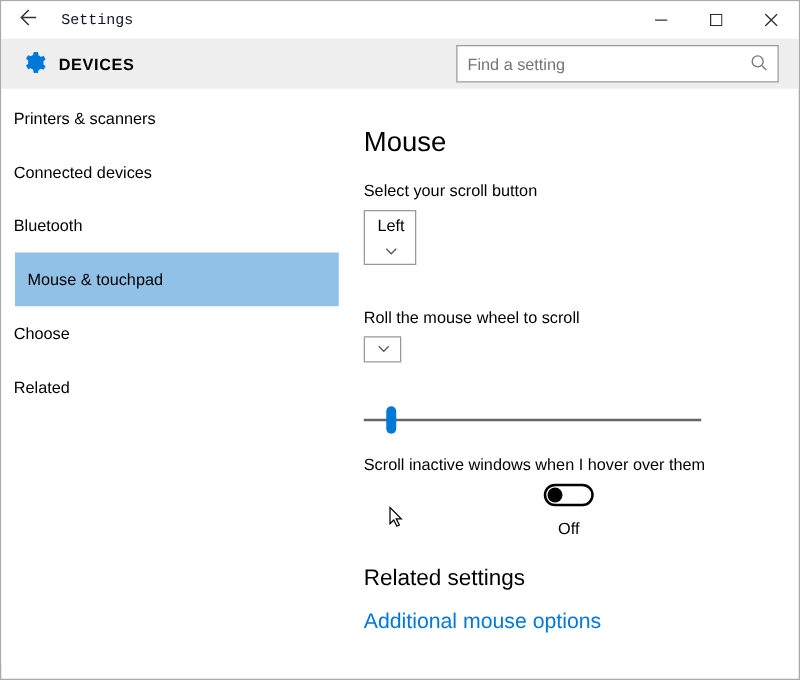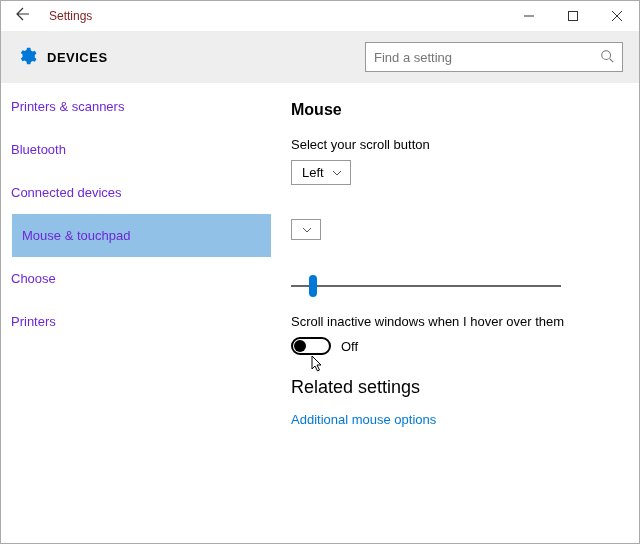--- a/index.html
+++ b/index.html
@@ -21,37 +21,38 @@
     padding-left: 14px;
   }
   .titlebar .back {
     width: 28px;
     font-size: 16px;
     color: #333;
   }
   .titlebar .title {
     flex: 1;
     font-size: 12px;
-    color: #7f1d1d;
+    color: #0f172a;
     padding-left: 6px;
+    font-family: Liberation Mono, monospace;
   }
   .winbtns {
     display: flex;
   }
   .winbtn {
     width: 44px;
     height: 30px;
     display: flex;
     align-items: center;
     justify-content: center;
     font-size: 11px;
     color: #333;
   }
   .header {
-    height: 52px;
+    height: 40px;
     background: #eeeeee;
     display: flex;
     align-items: center;
     padding: 0 16px;
     position: relative;
   }
   .header .gear {
     color: #0078d7;
     margin-right: 10px;
   }
@@ -90,49 +91,51 @@
     height: calc(100% - 82px);
   }
   .sidebar {
     width: 270px;
     background: #fff;
     padding-top: 2px;
   }
   .side-item {
     padding: 14px 10px;
     font-size: 13px;
-    color: #6d28d9;
+    color: #000000;
     cursor: default;
   }
   .side-item.selected {
     background: #91c1e7;
     margin-left: 11px;
   }
   .content {
     flex: 1;
     padding: 18px 20px 18px 20px;
     overflow: hidden;
   }
   .content h1 {
-    font-size: 16px;
-    font-weight: 700;
+    font-size: 22px;
+    font-weight: 400;
     margin-bottom: 18px;
+    margin-top: 12px;
   }
   .label {
     font-size: 13px;
     margin-bottom: 8px;
   }
   .dropdown {
     border: 1px solid #999;
     display: inline-flex;
     align-items: center;
     padding: 4px 8px 4px 10px;
     font-size: 13px;
     gap: 8px;
     margin-bottom: 20px;
+    flex-direction: column;
   }
   .dropdown .chev {
     font-size: 10px;
     color: #555;
   }
   .slider-wrap {
     width: 270px;
     position: relative;
     height: 24px;
     margin-bottom: 16px;
@@ -153,20 +156,21 @@
     background: #0078d7;
     border-radius: 4px;
     transform: translate(-50%, -50%);
   }
   .toggle-row {
     display: flex;
     align-items: center;
     gap: 10px;
     margin-bottom: 8px;
     position: relative;
+    flex-direction: column;
   }
   .toggle {
     width: 40px;
     height: 18px;
     border: 2px solid #000;
     border-radius: 10px;
     position: relative;
   }
   .toggle .knob {
     position: absolute;
@@ -185,21 +189,21 @@
   .related {
     margin-top: 22px;
   }
   .related h2 {
     font-size: 18px;
     font-weight: 400;
     margin-bottom: 14px;
   }
   .link {
     color: #0078d7;
-    font-size: 13px;
+    font-size: 17px;
   }
   .section-block { margin-bottom: 14px; }
 </style>
 </head>
 <body>
 
 <div class="titlebar">
   <div class="back">
     <svg width="16" height="16" viewBox="0 0 16 16">
       <path d="M8 2 L2 8 L8 14 M2 8 L14 8" stroke="#333" stroke-width="1.2" fill="none"></path>
@@ -239,43 +243,44 @@
           <circle cx="7" cy="7" r="5" fill="none" stroke="#777" stroke-width="1.2"></circle>
           <line x1="11" y1="11" x2="15" y2="15" stroke="#777" stroke-width="1.2"></line>
         </svg>
     </span>
   </div>
 </div>
 
 <div class="body">
   <div class="sidebar">
     <div class="side-item">Printers &amp; scanners</div>
+    <div class="side-item">Connected devices</div>
     <div class="side-item">Bluetooth</div>
-    <div class="side-item">Connected devices</div>
     <div class="side-item selected">Mouse &amp; touchpad</div>
     <div class="side-item">Choose</div>
-    <div class="side-item">Printers</div>
+    <div class="side-item">Related</div>
   </div>
 
   <div class="content">
     <h1>Mouse</h1>
 
     <div class="section-block">
       <div class="label">Select your scroll button</div>
       <div class="dropdown">
         <span>Left</span>
         <span class="chev">
           <svg width="10" height="6" viewBox="0 0 10 6">
               <path d="M1 1 L5 5 L9 1" fill="none" stroke="#555" stroke-width="1"></path>
             </svg>
         </span>
       </div>
     </div>
 
     <div class="section-block">
+      <div class="label">Roll the mouse wheel to scroll</div>
       <div class="dropdown">
         <span class="chev">
           <svg width="10" height="6" viewBox="0 0 10 6">
               <path d="M1 1 L5 5 L9 1" fill="none" stroke="#555" stroke-width="1"></path>
             </svg>
         </span>
       </div>
     </div>
 
     <div class="section-block">

